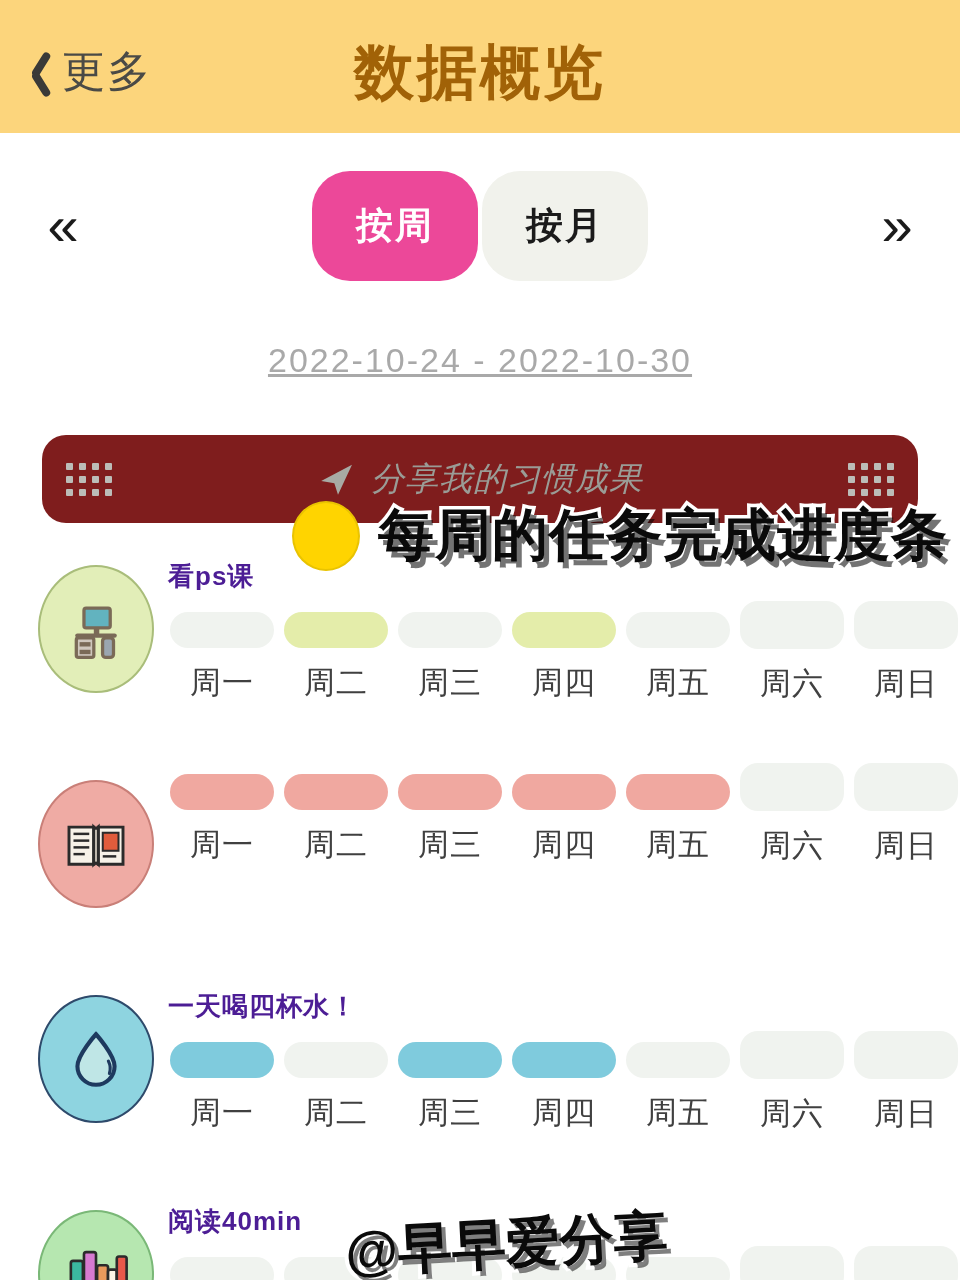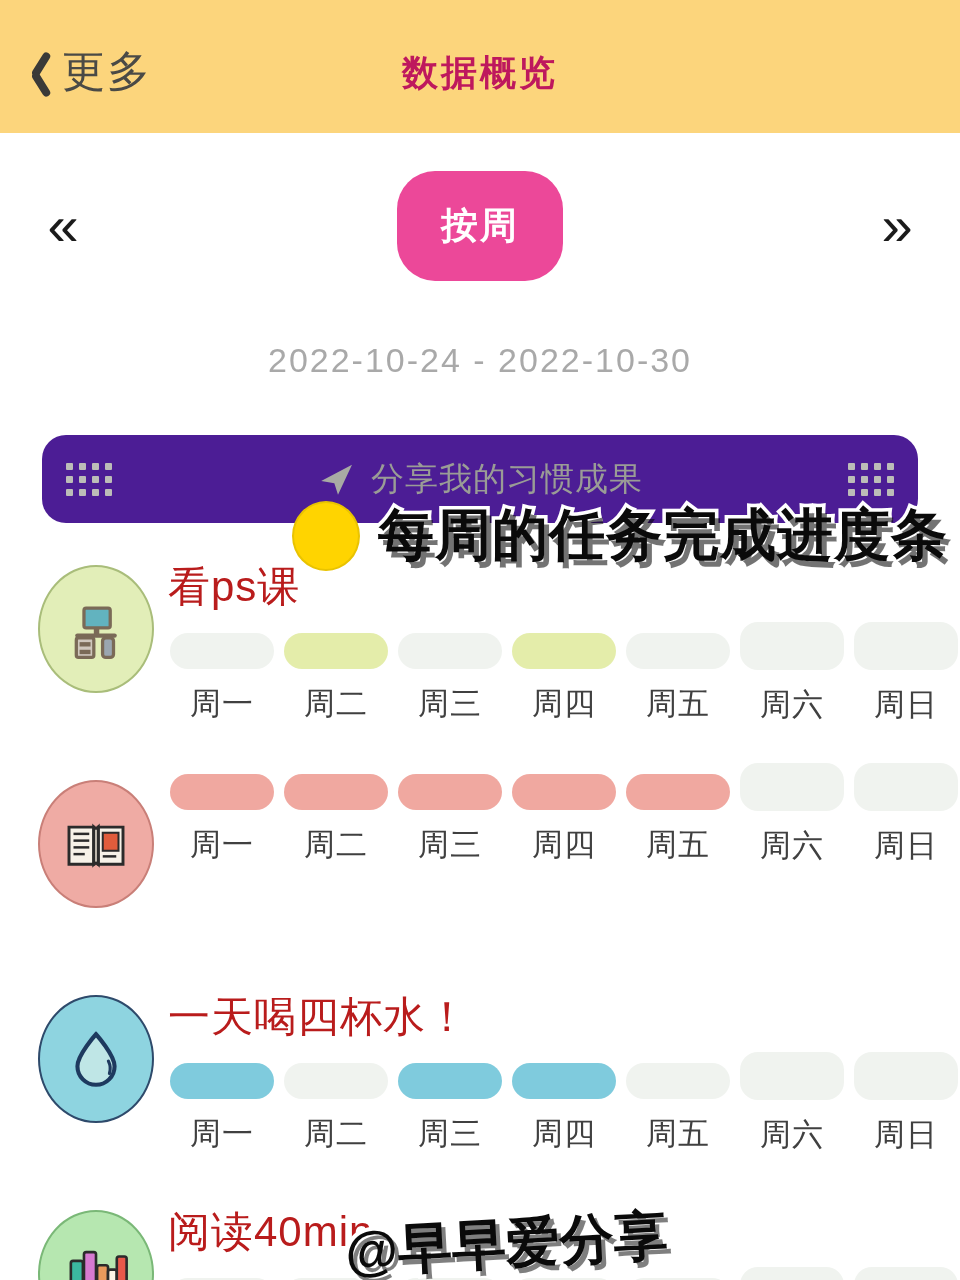--- a/index.html
+++ b/index.html
@@ -27,21 +27,21 @@
   }
   .chev-back::before, .chev-back::after {
     content: ""; position: absolute; left: 12px; width: 8px; height: 27px;
     background: #3a3a38; border-radius: 4px;
   }
   .chev-back::before { top: 0; transform: rotate(32deg); transform-origin: bottom center; }
   .chev-back::after  { top: 24px; transform: rotate(-32deg); transform-origin: top center; }
   .back-label { font-size: 43px; color: #4a4a46; letter-spacing: 2px; }
   .header-title {
     position: absolute; left: 0; right: 0; text-align: center;
-    font-size: 36px; font-weight: bold; color: #be185d; letter-spacing: 3px; margin-top: 14px;
+    font-size: 60px; font-weight: bold; color: #a16207; letter-spacing: 3px; margin-top: 14px;
   }
 
   
   .period-row {
     position: relative; height: 150px; margin-top: 18px;
     display: flex; align-items: center; justify-content: center;
   }
   .nav-arrow {
     position: absolute; width: 70px; height: 70px; display: flex;
     align-items: center; justify-content: center; cursor: pointer;
@@ -52,28 +52,28 @@
   .seg-group { display: flex; align-items: center; gap: 4px; }
   .seg {
     font-size: 37px; font-weight: bold; letter-spacing: 2px;
     padding: 30px 44px; border-radius: 38px; cursor: pointer;
   }
   .seg.active { background: #ec4899; color: #ffffff; }
   .seg.inactive { background: #f1f2ec; color: #1b1b1b; }
 
   .date-range {
     text-align: center; font-size: 34px; color: #a9a9a9;
-    letter-spacing: 2px; margin-top: 40px; font-weight: 500;
+    letter-spacing: 2px; margin-top: 40px; font-weight: 500; text-decoration: underline;
   }
 
   
   .share-bar {
-    margin: 55px 42px 0 42px; height: 88px; background: #4c1d95;
+    margin: 55px 42px 0 42px; height: 88px; background: #7f1d1d;
     border-radius: 24px; display: flex; align-items: center;
-    position: relative; cursor: pointer;
+    position: relative; cursor: pointer; font-style: italic;
   }
   .grip { display: grid; grid-template-columns: repeat(4, 7px); gap: 6px; }
   .grip span { width: 7px; height: 7px; background: #bcbdb8; border-radius: 1px; }
   .grip-left  { position: absolute; left: 24px; }
   .grip-right { position: absolute; right: 24px; }
   .share-center {
     width: 100%; display: flex; align-items: center; justify-content: center; gap: 14px;
   }
   .plane-icon { width: 40px; height: 40px; display: block; }
   .share-label { font-size: 33px; color: #9a9c96; letter-spacing: 1px; }
@@ -81,21 +81,21 @@
   
   .habit-list { margin-top: 12px; }
   .habit-row { position: relative; height: 215px; padding-left: 38px; }
   .habit-icon {
     position: absolute; left: 38px; top: 30px;
     width: 116px; height: 128px; border-radius: 50%;
     display: flex; align-items: center; justify-content: center;
   }
   .habit-body { margin-left: 130px; padding-top: 24px; }
   .habit-name {
-    font-size: 42px; font-weight: normal; color: #b91c1c;
+    font-size: 26px; font-weight: bold; color: #4c1d95;
     letter-spacing: 1px; margin-bottom: 18px; white-space: nowrap;
   }
   .bars { display: flex; gap: 6px; }
   .bar-cell { width: 108px; display: flex; flex-direction: column; align-items: center; }
   .bar {
     width: 104px; height: 36px; border-radius: 18px; background: #f0f3ef;
   }
   .bar.future { height: 48px; margin-top: -11px; background: #f0f3ef; }
   .day-label {
     margin-top: 14px; font-size: 31px; color: #404040; letter-spacing: 1px;
@@ -136,20 +136,21 @@
     </div>
     <div class="header-title">数据概览</div>
   </div>
 
   <div class="period-row">
     <div class="nav-arrow nav-prev">
       <span>«</span>
     </div>
     <div class="seg-group">
       <div class="seg active">按周</div>
+      <div class="seg inactive">按月</div>
     </div>
     <div class="nav-arrow nav-next">
       <span>»</span>
     </div>
   </div>
 
   <div class="date-range">2022-10-24  -  2022-10-30</div>
 
   <div class="share-bar">
     <span class="grip grip-left">

